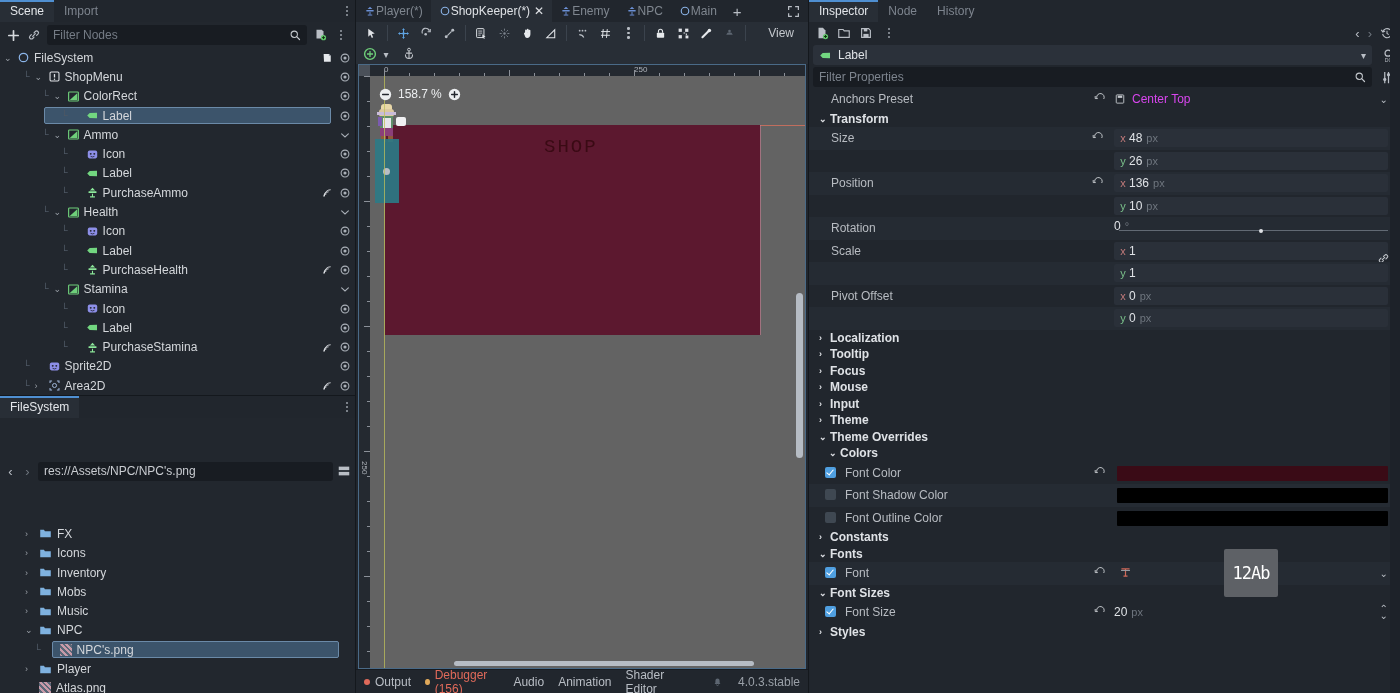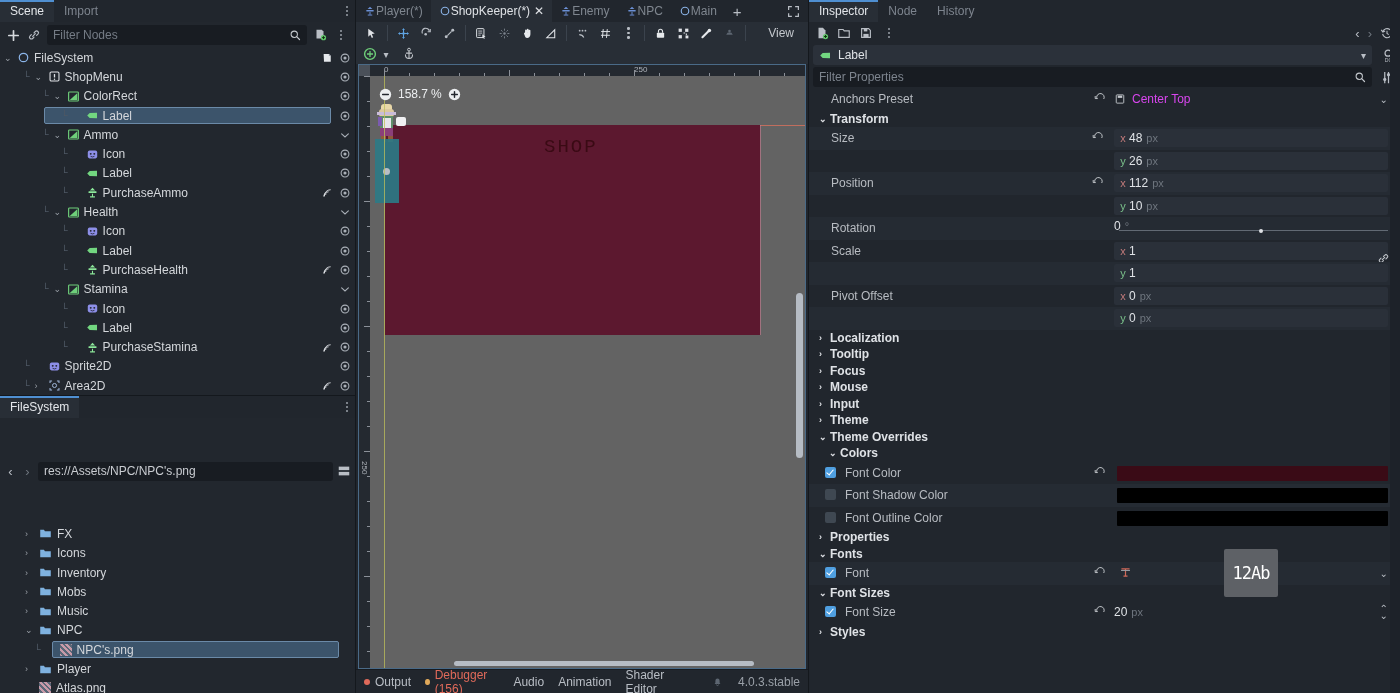--- a/index.html
+++ b/index.html
@@ -1170,21 +1170,21 @@
           <span class="pname">Position</span>
           <div class="pvalfield">
             <span class="ico" style="position:absolute;left:-22px;">
               <svg width="12" height="12" viewBox="0 0 16 16">
                 <path d="M3.6 6.4A5 5 0 1113 8" stroke="#c4c8cd" stroke-width="1.3" fill="none"></path>
                 <path d="M1.6 4v3.4h3.4" stroke="#c4c8cd" stroke-width="1.3" fill="none"></path>
               </svg>
             </span>
             <div class="axisbox" style="flex:1;">
               <span class="axis" style="color:#c07a7a">x</span>
-              <span style="color:#dfe2e6">112</span>
+              <span style="color:#dfe2e6">136</span>
               <span class="unit">px</span>
             </div>
           </div>
         </div>
         <div class="prow">
           <div class="pvalfield">
             <div class="axisbox" style="flex:1;">
               <span class="axis" style="color:#7ac08a">y</span>
               <span style="color:#dfe2e6">10</span>
               <span class="unit">px</span>
@@ -1284,21 +1284,21 @@
         <div class="prow alt">
           <span class="pname ind" style="position:relative;"><span class="cbx" style="position:absolute;left:16px;top:1px;"></span>Font Shadow Color</span>
           <div class="swatch" style="background:#000000;"></div>
         </div>
         <div class="prow">
           <span class="pname ind" style="position:relative;"><span class="cbx" style="position:absolute;left:16px;top:1px;"></span>Font Outline Color</span>
           <div class="swatch" style="background:#000000;"></div>
         </div>
         <div class="section" style="padding-left: 10px;">
           <span style="font-size:9px;color:#dfe2e6;width:8px;display:inline-block">›</span>
-          <span>Properties</span>
+          <span>Constants</span>
         </div>
         <div class="section" style="padding-left: 10px;">
           <span style="font-size:9px;color:#dfe2e6;width:8px;display:inline-block">⌄</span>
           <span>Fonts</span>
         </div>
         <div class="prow alt" style="height: 22.5px;">
           <span class="pname ind" style="position:relative;"><span class="cbx on" style="position:absolute;left:16px;top:1px;"></span>Font</span>
           <span class="ico" style="position:absolute;left:285px;">
             <svg width="12" height="12" viewBox="0 0 16 16">
               <path d="M3.6 6.4A5 5 0 1113 8" stroke="#c4c8cd" stroke-width="1.3" fill="none"></path>

